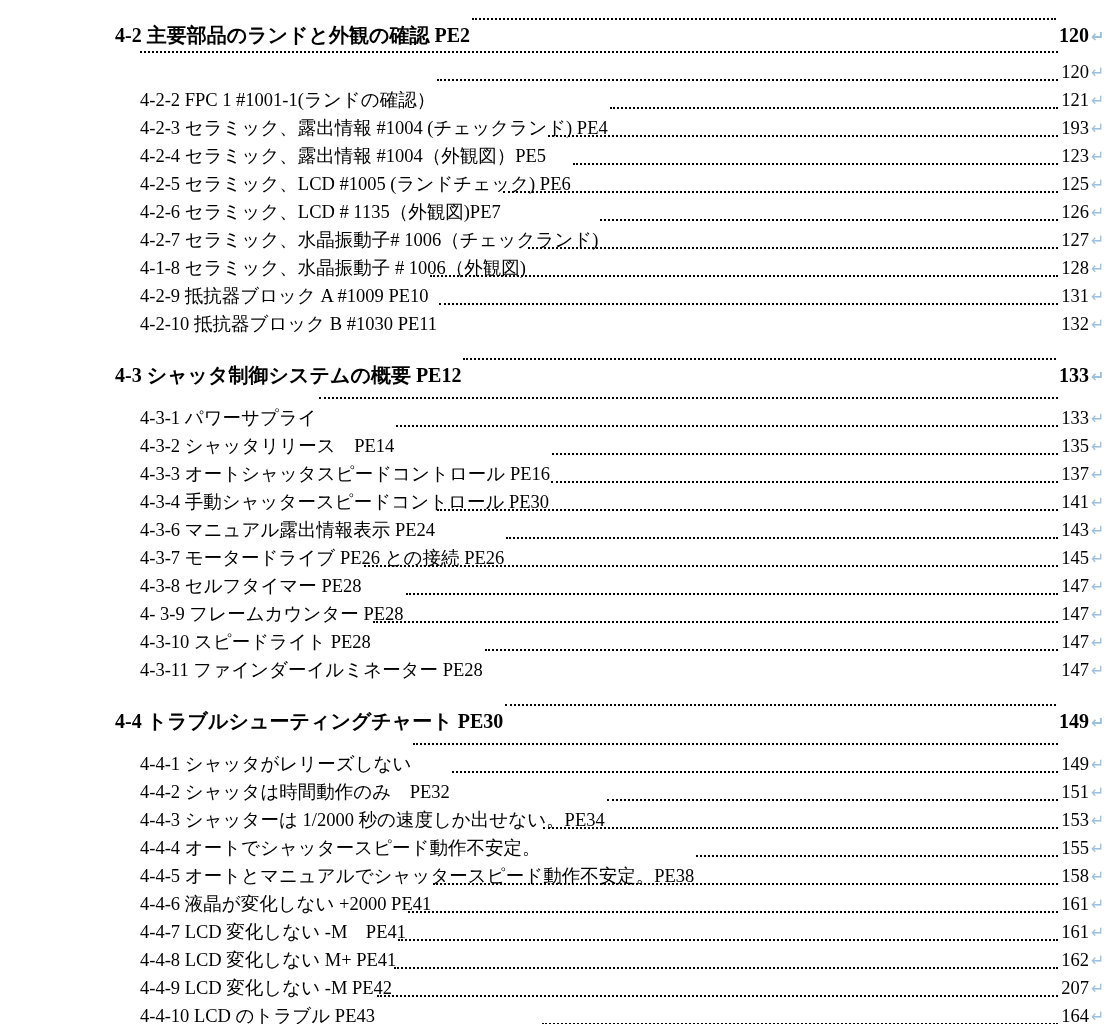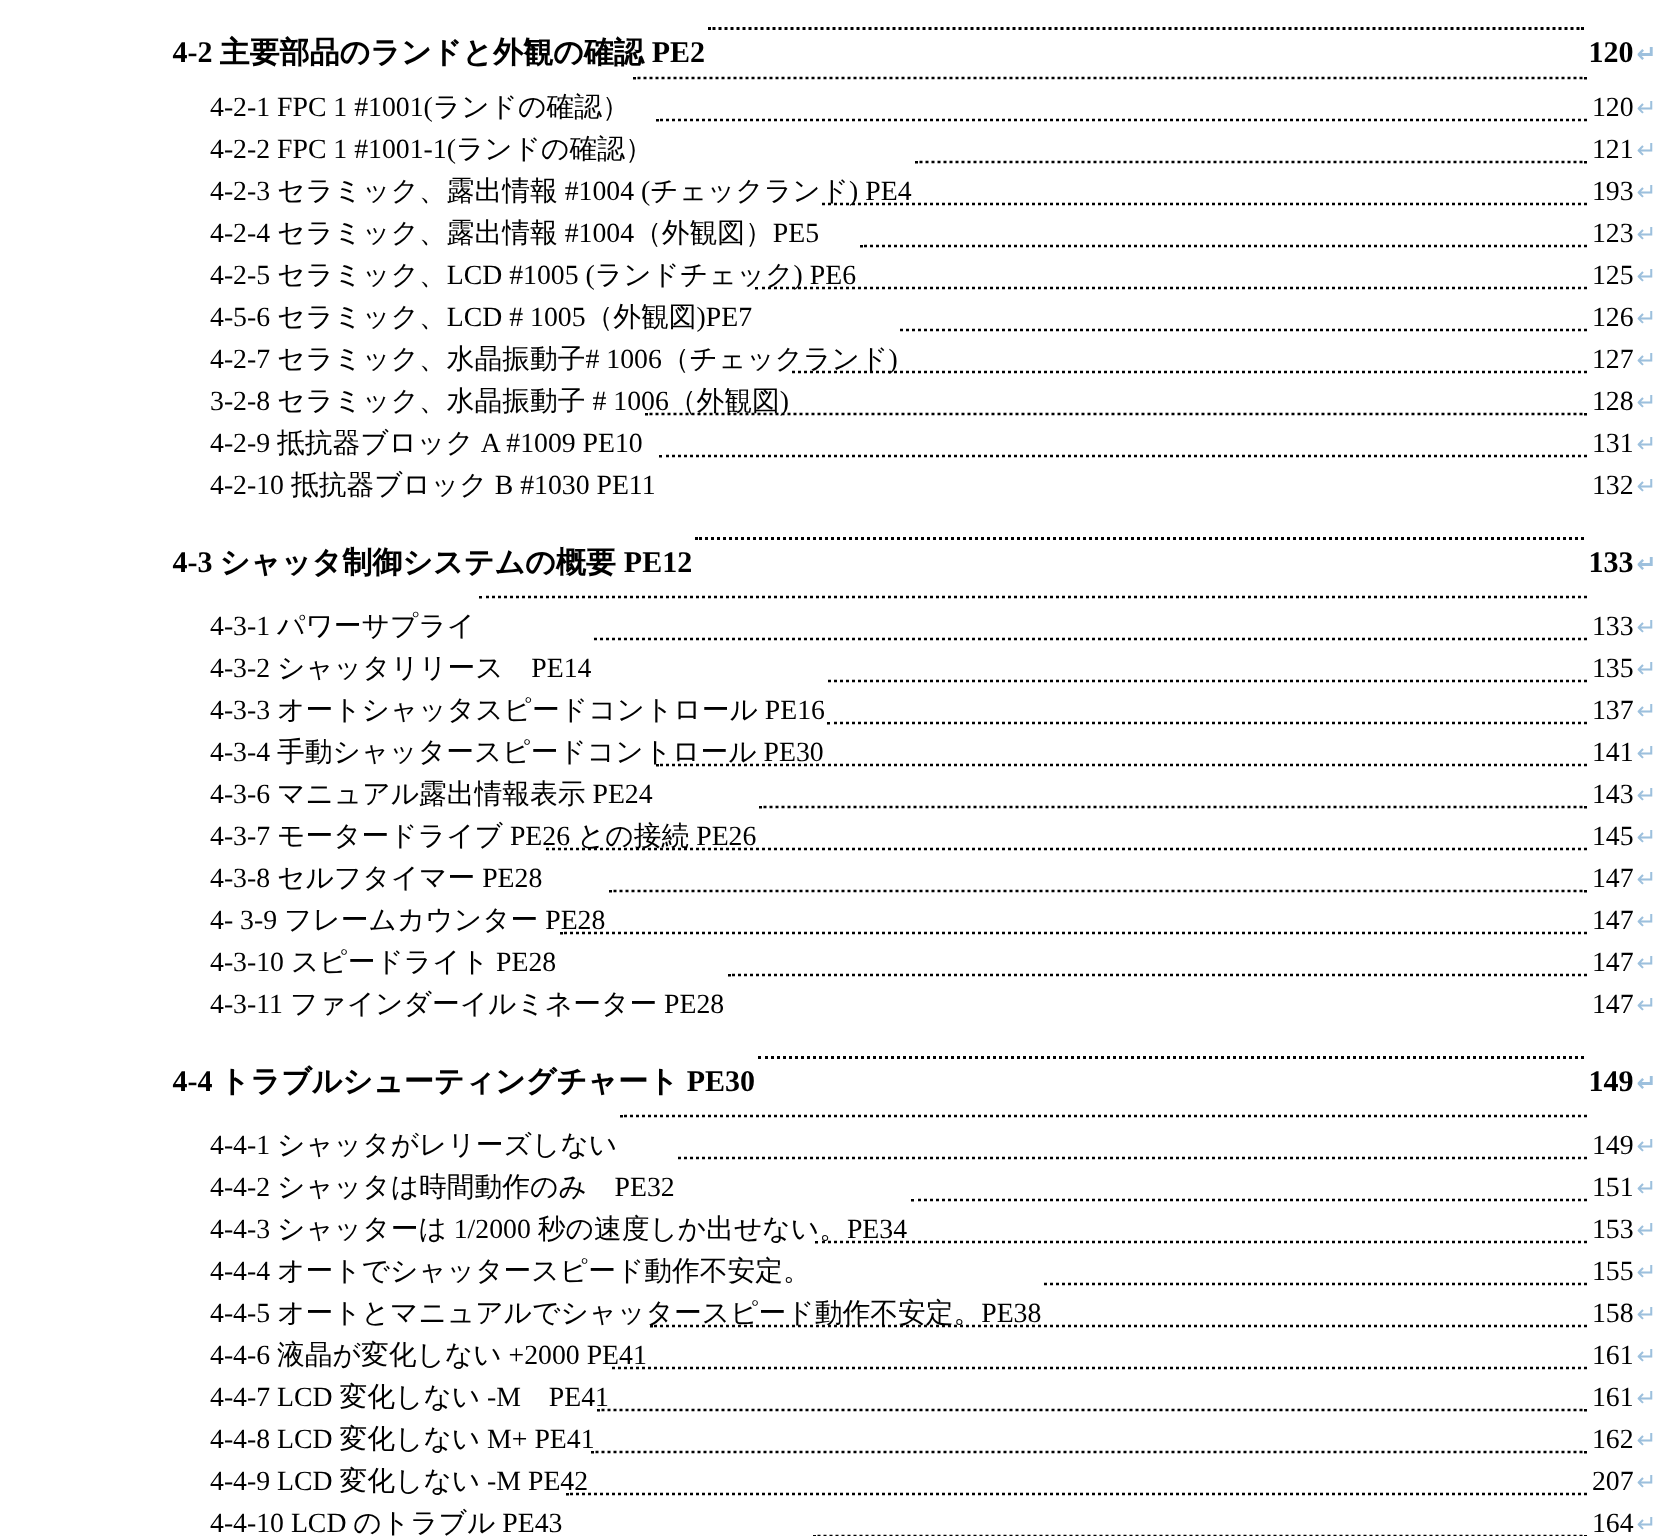--- a/index.html
+++ b/index.html
@@ -124,21 +124,20 @@
       <li class="toc-entry lvl2">
         <span class="entry-text">4-2 主要部品のランドと外観の確認 PE2</span>
         <span class="leader-wrap">
           <span class="leader"></span>
           <span class="tab-arrow" style="left: 31%;">→</span>
         </span>
         <span class="page-num">120</span>
         <span class="pilcrow">↵</span>
       </li>
       <li class="toc-entry lvl3">
-        <span class="entry-text">4-2-1 FPC 1 #1001(ランドの確認）</span>
         <span class="leader-wrap">
           <span class="leader"></span>
           <span class="tab-arrow" style="left: 24%;">→</span>
         </span>
         <span class="page-num">120</span>
         <span class="pilcrow">↵</span>
       </li>
       <li class="toc-entry lvl3">
         <span class="entry-text">4-2-2 FPC 1 #1001-1(ランドの確認）</span>
         <span class="leader-wrap">
@@ -169,39 +168,39 @@
       <li class="toc-entry lvl3">
         <span class="entry-text">4-2-5 セラミック、LCD #1005 (ランドチェック) PE6</span>
         <span class="leader-wrap">
           <span class="leader"></span>
           <span class="tab-arrow" style="left: 32%;">→</span>
         </span>
         <span class="page-num">125</span>
         <span class="pilcrow">↵</span>
       </li>
       <li class="toc-entry lvl3">
-        <span class="entry-text">4-5-6 セラミック、LCD # 1005（外観図)PE7</span>
+        <span class="entry-text">4-2-6 セラミック、LCD # 1135（外観図)PE7</span>
         <span class="leader-wrap">
           <span class="leader"></span>
           <span class="tab-arrow" style="left: 22%;">→</span>
         </span>
         <span class="page-num">126</span>
         <span class="pilcrow">↵</span>
       </li>
       <li class="toc-entry lvl3">
         <span class="entry-text">4-2-7 セラミック、水晶振動子# 1006（チェックランド)</span>
         <span class="leader-wrap">
           <span class="leader"></span>
           <span class="tab-arrow" style="left: 38%;">→</span>
         </span>
         <span class="page-num">127</span>
         <span class="pilcrow">↵</span>
       </li>
       <li class="toc-entry lvl3">
-        <span class="entry-text">3-2-8 セラミック、水晶振動子 # 1006（外観図)</span>
+        <span class="entry-text">4-1-8 セラミック、水晶振動子 # 1006（外観図)</span>
         <span class="leader-wrap">
           <span class="leader"></span>
           <span class="tab-arrow" style="left: 30%;">→</span>
         </span>
         <span class="page-num">128</span>
         <span class="pilcrow">↵</span>
       </li>
       <li class="toc-entry lvl3">
         <span class="entry-text">4-2-9 抵抗器ブロック A #1009 PE10</span>
         <span class="leader-wrap">

